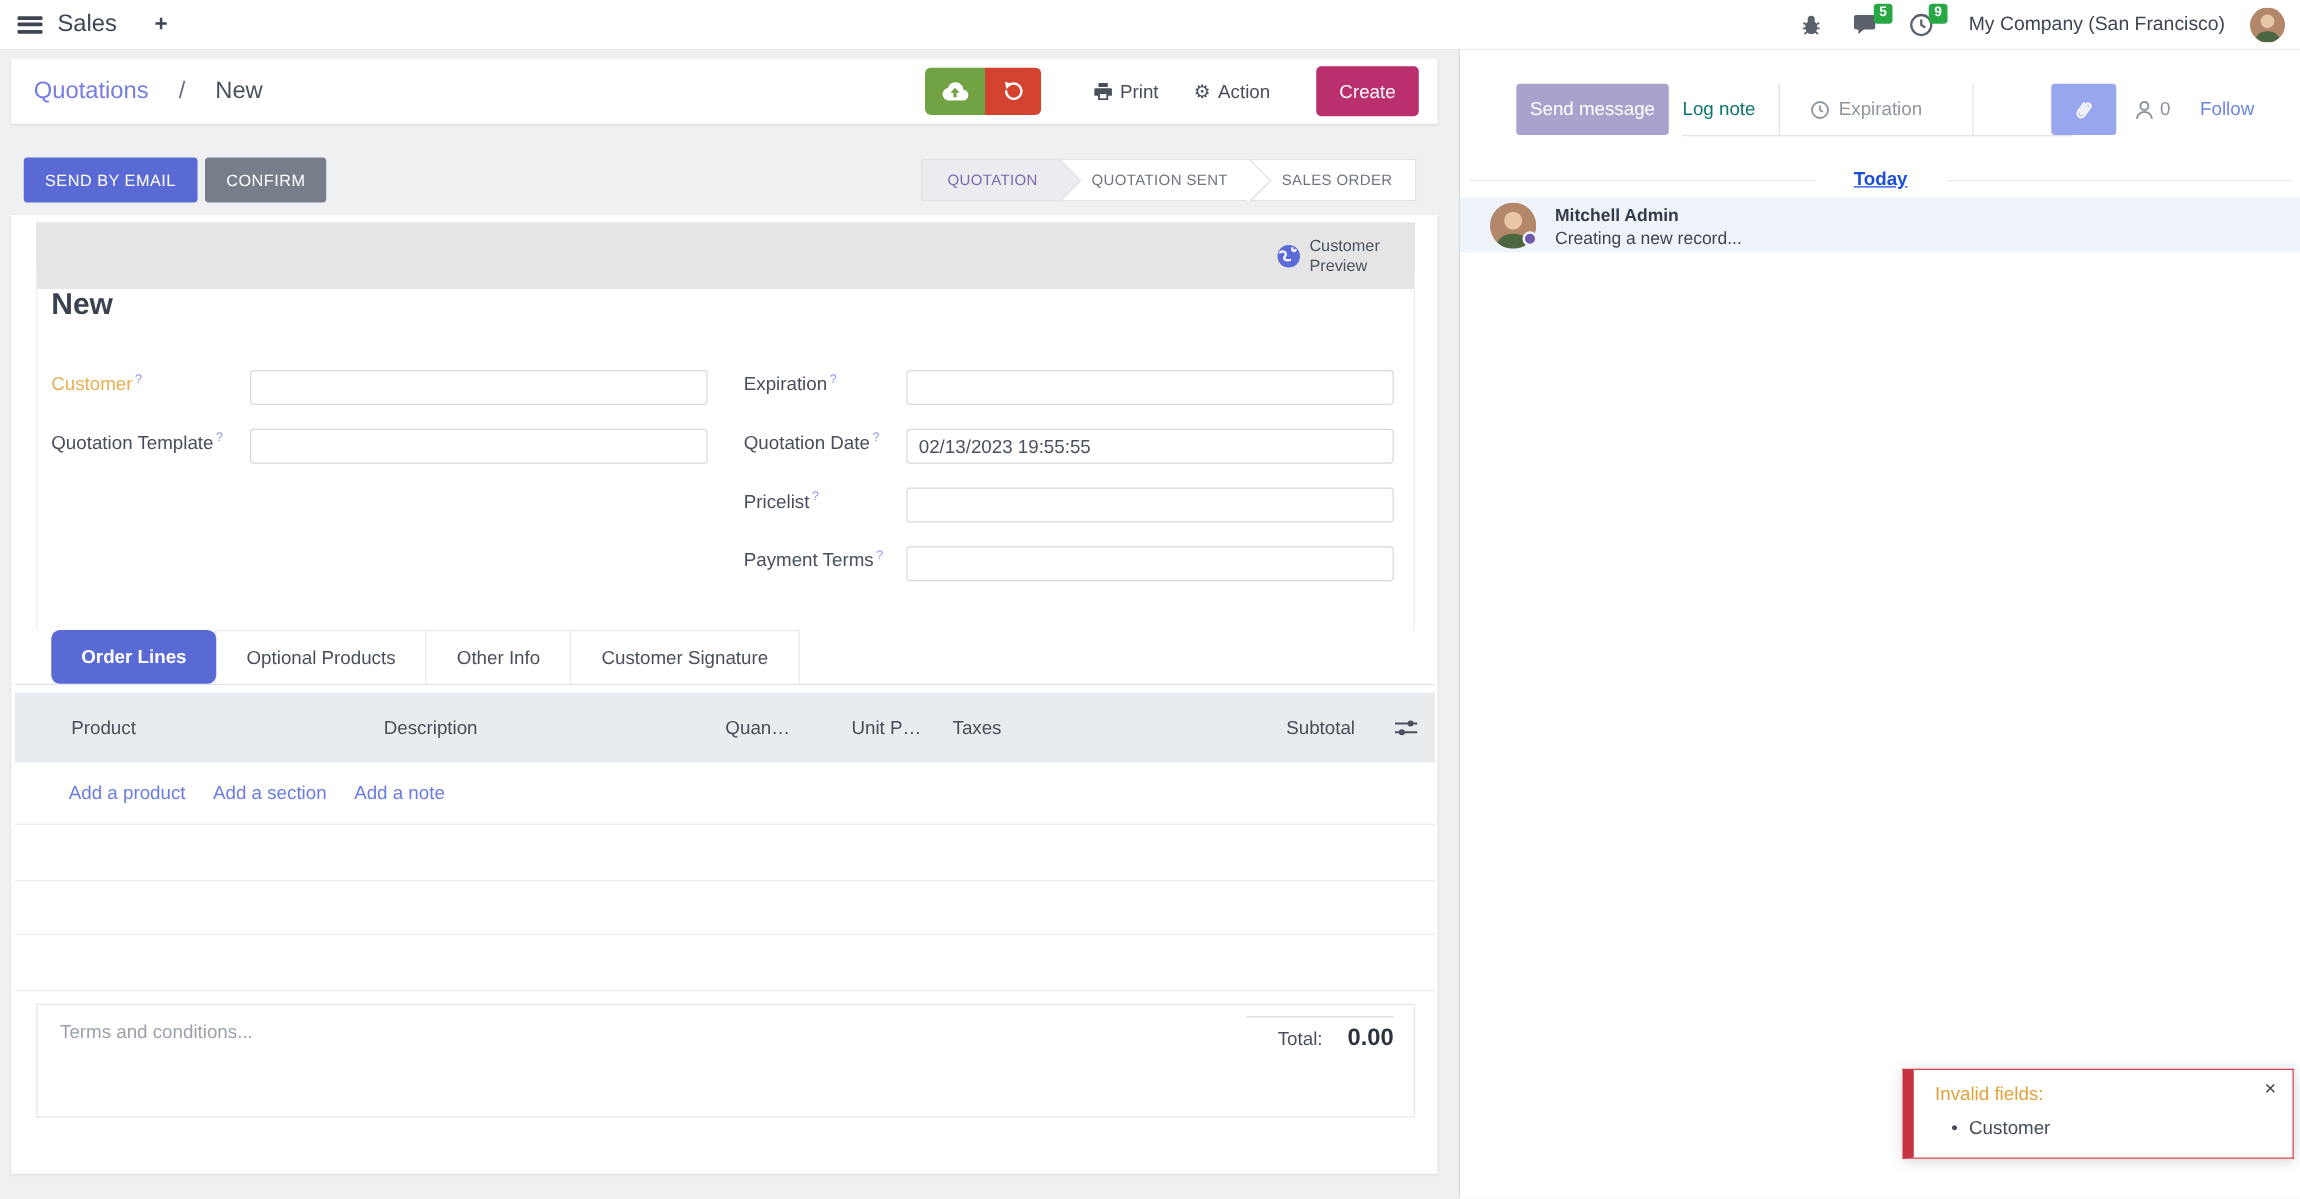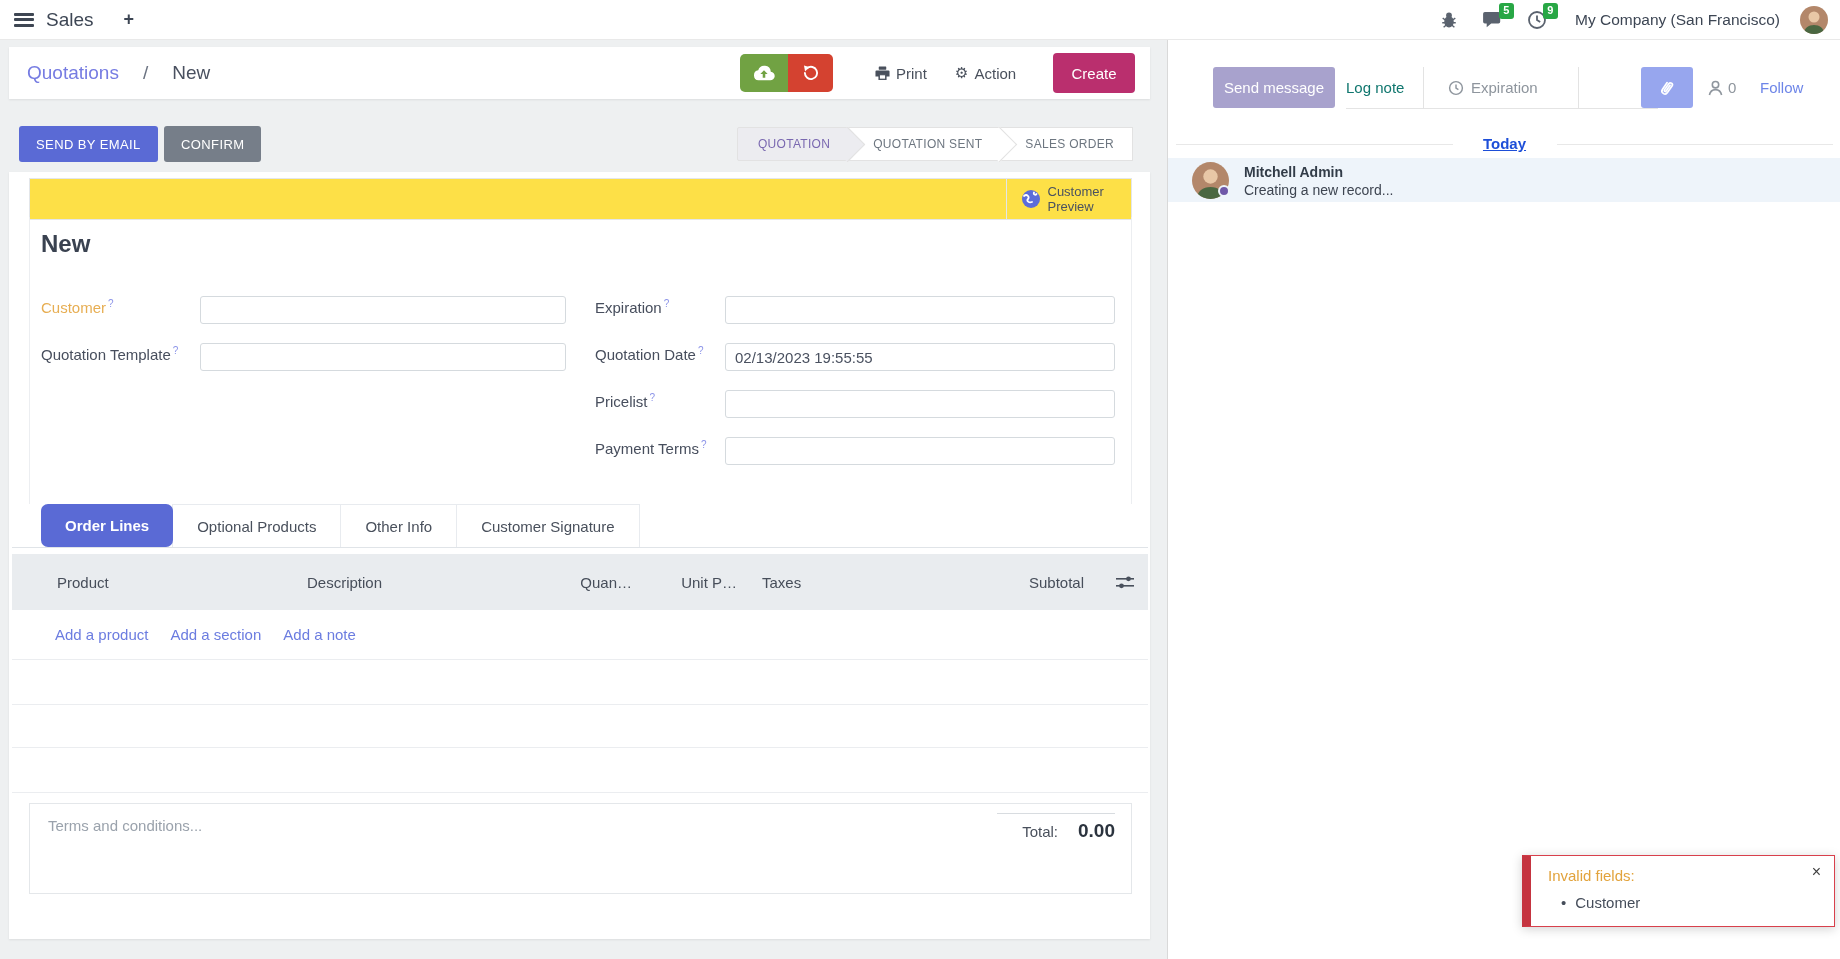--- a/index.html
+++ b/index.html
@@ -46,21 +46,21 @@
   .stage { position:relative; line-height:32px; height:34px; font-size:12px; letter-spacing:.3px; color:#6d7680;
            background:#fff; border:1px solid #e2e2e2; border-left:none; padding:0 18px 0 24px; cursor:pointer;}
   .stage:first-child { border-left:1px solid #e2e2e2; padding-left:20px; border-radius:2px 0 0 2px;}
   .stage.has-arrow::after { content:""; position:absolute; top:4px; right:-12px; width:24px; height:24px;
            background:inherit; border-top:1px solid #e2e2e2; border-right:1px solid #e2e2e2; transform:rotate(45deg); }
   .stage.s1 { z-index:3; } .stage.s2 { z-index:2; } .stage.s3 { z-index:1; }
   .stage.active { background:#ececf0; color:#7a68b0; font-weight:500; }
   
   .form-card { position:absolute; left:9px; top:172px; width:1141px; height:767px; background:#fff;
                box-shadow:0 1px 2px rgba(0,0,0,.08); }
-  .topbox { position:absolute; left:20px; top:6px; width:1103px; height:42px; border:1px solid #e3e6ea; background:#fde047;}
+  .topbox { position:absolute; left:20px; top:6px; width:1103px; height:53px; border:1px solid #e3e6ea; background:#e5e5e5;}
   .preview-cell { position:absolute; right:0; top:0; bottom:0; width:125px; border-left:1px solid #e3e6ea;
                   display:flex; align-items:center; justify-content:center; gap:7px; cursor:pointer;}
   .preview-label { font-size:13px; line-height:1.18; color:#4a5260; width:70px; }
   .sheet-mid { position:absolute; left:20px; top:45px; width:1103px; height:287px;
                border-left:1px solid #eceef1; border-right:1px solid #eceef1; }
   .sheet-title { position:absolute; left:32px; top:58px; font-size:24px; font-weight:700; color:#3a4250; }
   .f-label { position:absolute; font-size:15px; color:#474e5d; line-height:16px; }
   .f-label sup { font-size:10px; color:#8b93e8; margin-left:2px; }
   .f-label.invalid { color:#e7ae53; }
   .o-input { position:absolute; height:28px; border:1px solid #d5dade; border-radius:3px; background:#fff;

